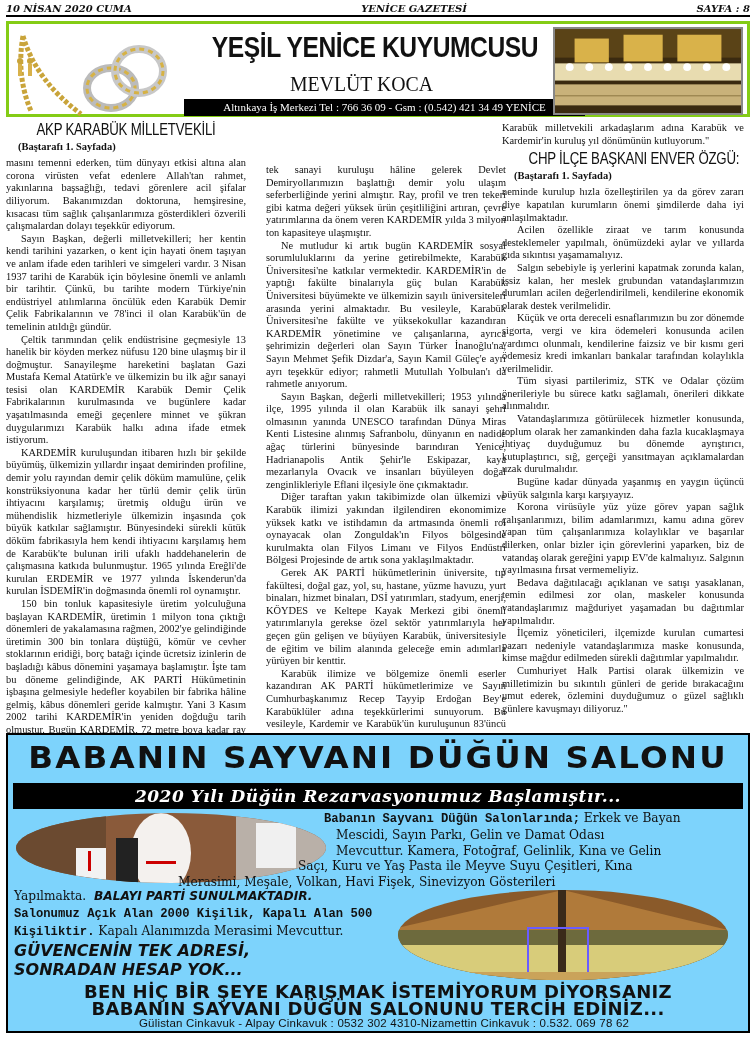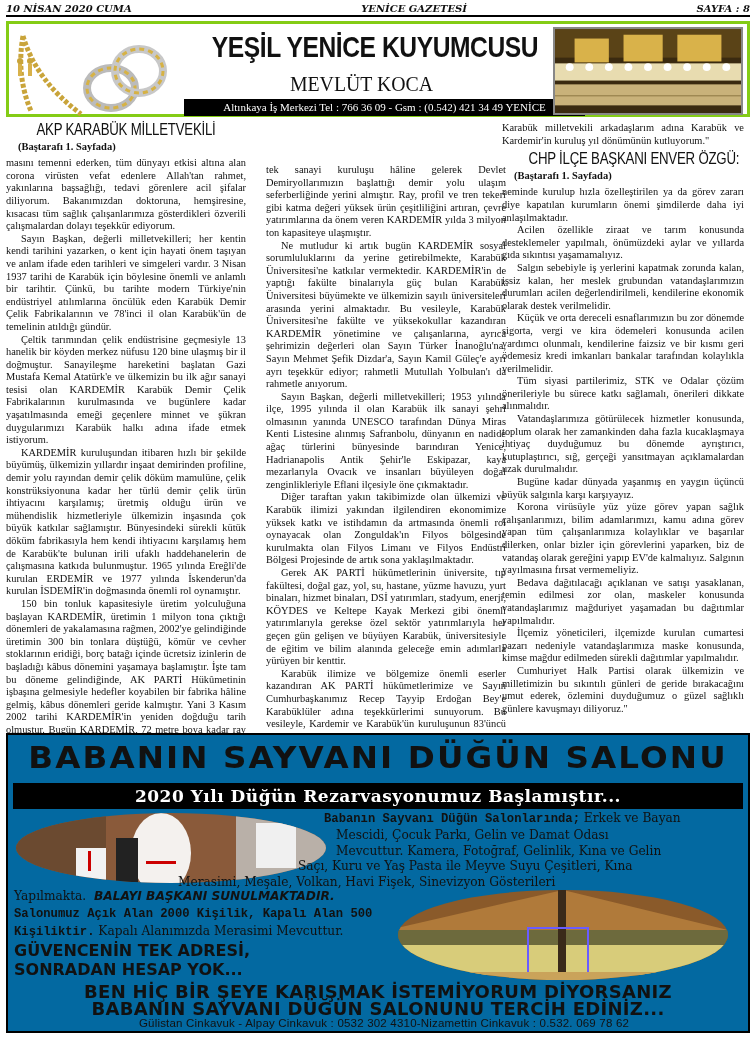--- a/index.html
+++ b/index.html
@@ -27,34 +27,34 @@
   .col p.noindent { text-indent: 0; }
   .col1 { left: 6px; }
   .col2 { left: 266px; margin-top: 42px; }
   .col3 { left: 502px; width: 242px; }
   .headline { font-family: "Liberation Sans", sans-serif; font-size: 15px; text-align: center; transform: scaleX(0.78); letter-spacing: -0.3px; white-space: nowrap; margin: 2px 0 4px; }
   .headline.big { font-size: 17px; }
   .cont { font-weight: bold; font-size: 10.5px; margin-left: 12px; margin-bottom: 4px; }
   .col3 .headline { margin-top: 6px; }
 
   
-  .w-ad { position: absolute; left: 6px; top: 733px; width: 744px; height: 300px; border: 2px solid #000; background: #0369a1; }
+  .w-ad { position: absolute; left: 6px; top: 733px; width: 744px; height: 300px; border: 2px solid #000; background: #7dd3fc; }
   .w-title { position: absolute; left: 0; top: 4px; width: 740px; text-align: center; font-family: "DejaVu Sans", sans-serif; font-weight: bold; font-size: 31px; letter-spacing: 2px; transform: scaleX(1.05); }
   .w-banner { position: absolute; left: 5px; top: 48px; width: 730px; height: 26px; background: #000; color: #fff; text-align: center;
-    font-family: "DejaVu Serif", serif; font-weight: bold; font-size: 17px; line-height: 26px; letter-spacing: 0.5px; }
+    font-family: "DejaVu Serif", serif; font-style: italic; font-weight: bold; font-size: 17px; line-height: 26px; letter-spacing: 0.5px; }
   .w-photo1 { position: absolute; left: 8px; top: 78px; width: 310px; height: 70px; }
   .w-text { position: absolute; left: 20px; top: 76px; width: 712px; font-family: "DejaVu Serif", serif; font-size: 12.2px; line-height: 15.8px; }
   .w-text .l1 { padding-left: 296px; }
   .w-text .l2, .w-text .l3 { padding-left: 308px; }
   .w-text .l4 { padding-left: 270px; }
   .w-text .l5 { padding-left: 150px; }
   .w-bold { font-family: Liberation Mono, monospace; font-weight: bold; }
   .w-block { position: absolute; left: 6px; top: 153px; width: 400px; font-family: "DejaVu Serif", serif; font-size: 12.2px; line-height: 17px; }
   .w-italic-bold { font-family: "DejaVu Sans", sans-serif; font-weight: bold; font-style: italic; }
-  .w-slogan { font-family: "DejaVu Sans", sans-serif; font-weight: bold; font-size: 16px; line-height: 19px; }
+  .w-slogan { font-family: "DejaVu Sans", sans-serif; font-weight: bold; font-style: italic; font-size: 16px; line-height: 19px; }
   .w-photo2 { position: absolute; left: 380px; top: 155px; width: 340px; height: 90px; }
   .w-bottom { position: absolute; left: 0; top: 248px; width: 740px; text-align: center; font-family: "DejaVu Sans", sans-serif; font-weight: bold; font-size: 18px; line-height: 17px; letter-spacing: 0.3px; }
   .w-contact { position: absolute; left: 0; top: 282px; width: 752px; text-align: center; font-family: "Liberation Sans", sans-serif; font-size: 11.5px; letter-spacing: 0.2px; }
 </style>
 </head>
 <body>
 
 <div class="masthead">
   <span>10 NİSAN 2020 CUMA</span>
   <span>YENİCE GAZETESİ</span>
@@ -155,28 +155,28 @@
       <rect x="100" y="25" width="22" height="45" fill="#222"></rect>
       <rect x="60" y="35" width="30" height="35" fill="#f2f2f2"></rect>
       <rect x="72" y="38" width="3" height="20" fill="#c00"></rect>
       <rect x="130" y="48" width="30" height="3" fill="#c00"></rect>
       <rect x="240" y="10" width="40" height="45" fill="#f0f0f0"></rect>
     </g>
   </svg>
 
   <div class="w-text">
     <div class="l1"><span class="w-bold">Babanın Sayvanı Düğün Salonlarında;</span> <span>Erkek ve Bayan</span></div>
-    <div class="l2">Mescidi, Çocuk Parkı, Gelin ve Damat Odası</div>
+    <div class="l2">Mescidi, Sayın Parkı, Gelin ve Damat Odası</div>
     <div class="l3">Mevcuttur. Kamera, Fotoğraf, Gelinlik, Kına ve Gelin</div>
     <div class="l4">Saçı, Kuru ve Yaş Pasta ile Meyve Suyu Çeşitleri, Kına</div>
     <div class="l5">Merasimi, Meşale, Volkan, Havi Fişek, Sinevizyon Gösterileri</div>
   </div>
 
   <div class="w-block">
-    <div><span>Yapılmakta.</span> &nbsp;<span class="w-italic-bold">BALAYI BAŞKANI SUNULMAKTADIR.</span></div>
+    <div><span>Yapılmakta.</span> &nbsp;<span class="w-italic-bold">BALAYI PARTİ SUNULMAKTADIR.</span></div>
     <div><span class="w-bold">Salonumuz Açık Alan 2000 Kişilik, Kapalı Alan 500 Kişiliktir.</span> <span>Kapalı Alanımızda Merasimi Mevcuttur.</span></div>
     <div class="w-slogan">GÜVENCENİN TEK ADRESİ,</div>
     <div class="w-slogan">SONRADAN HESAP YOK...</div>
   </div>
 
   <svg class="w-photo2" viewBox="0 0 340 90" preserveAspectRatio="none">
     <defs>
         <clipPath id="ov2">
           <ellipse cx="175" cy="45" rx="165" ry="45"></ellipse>
         </clipPath>

